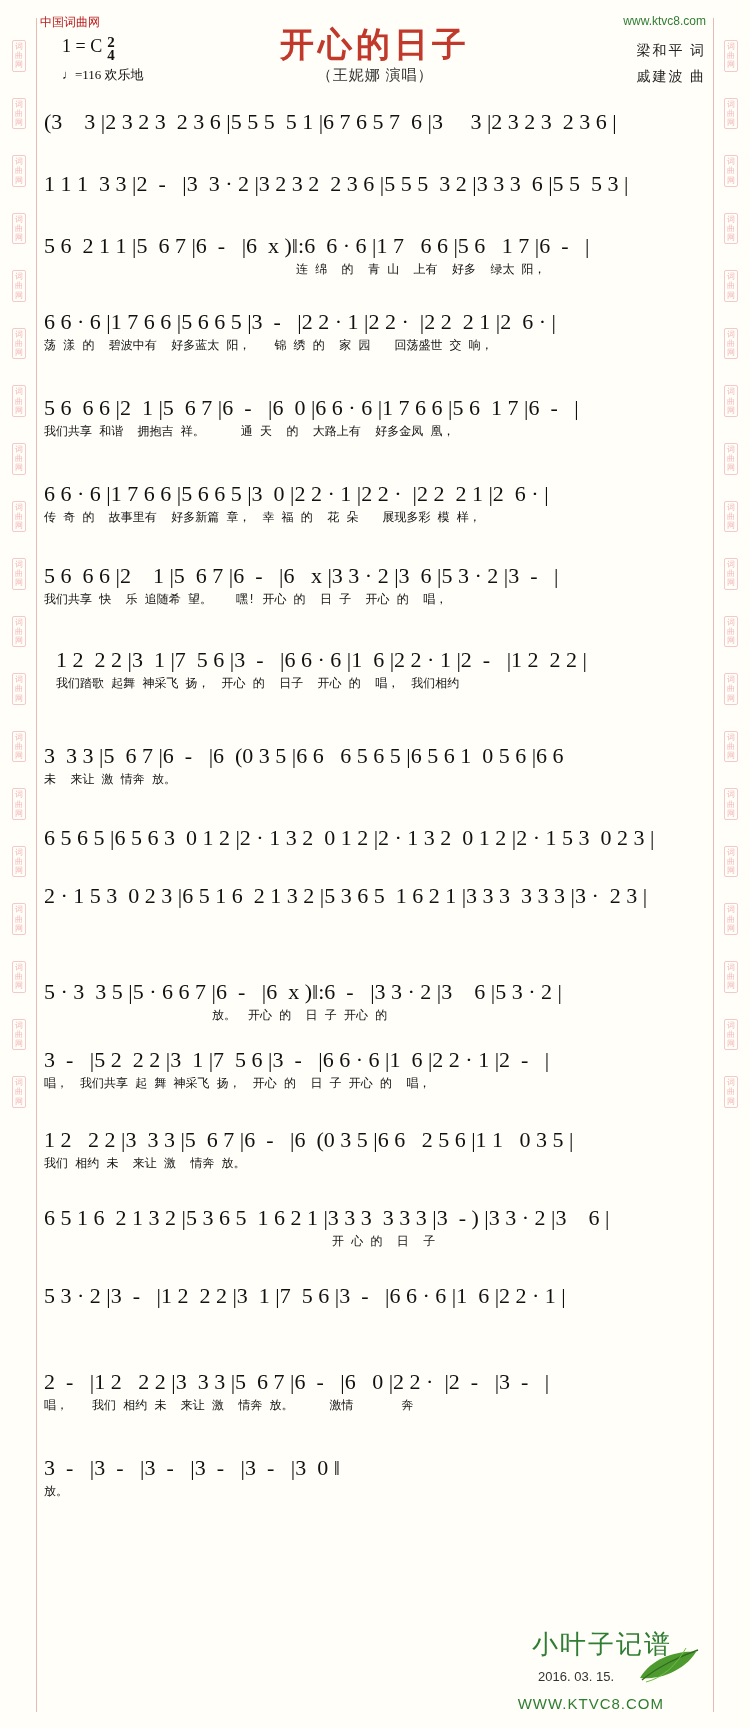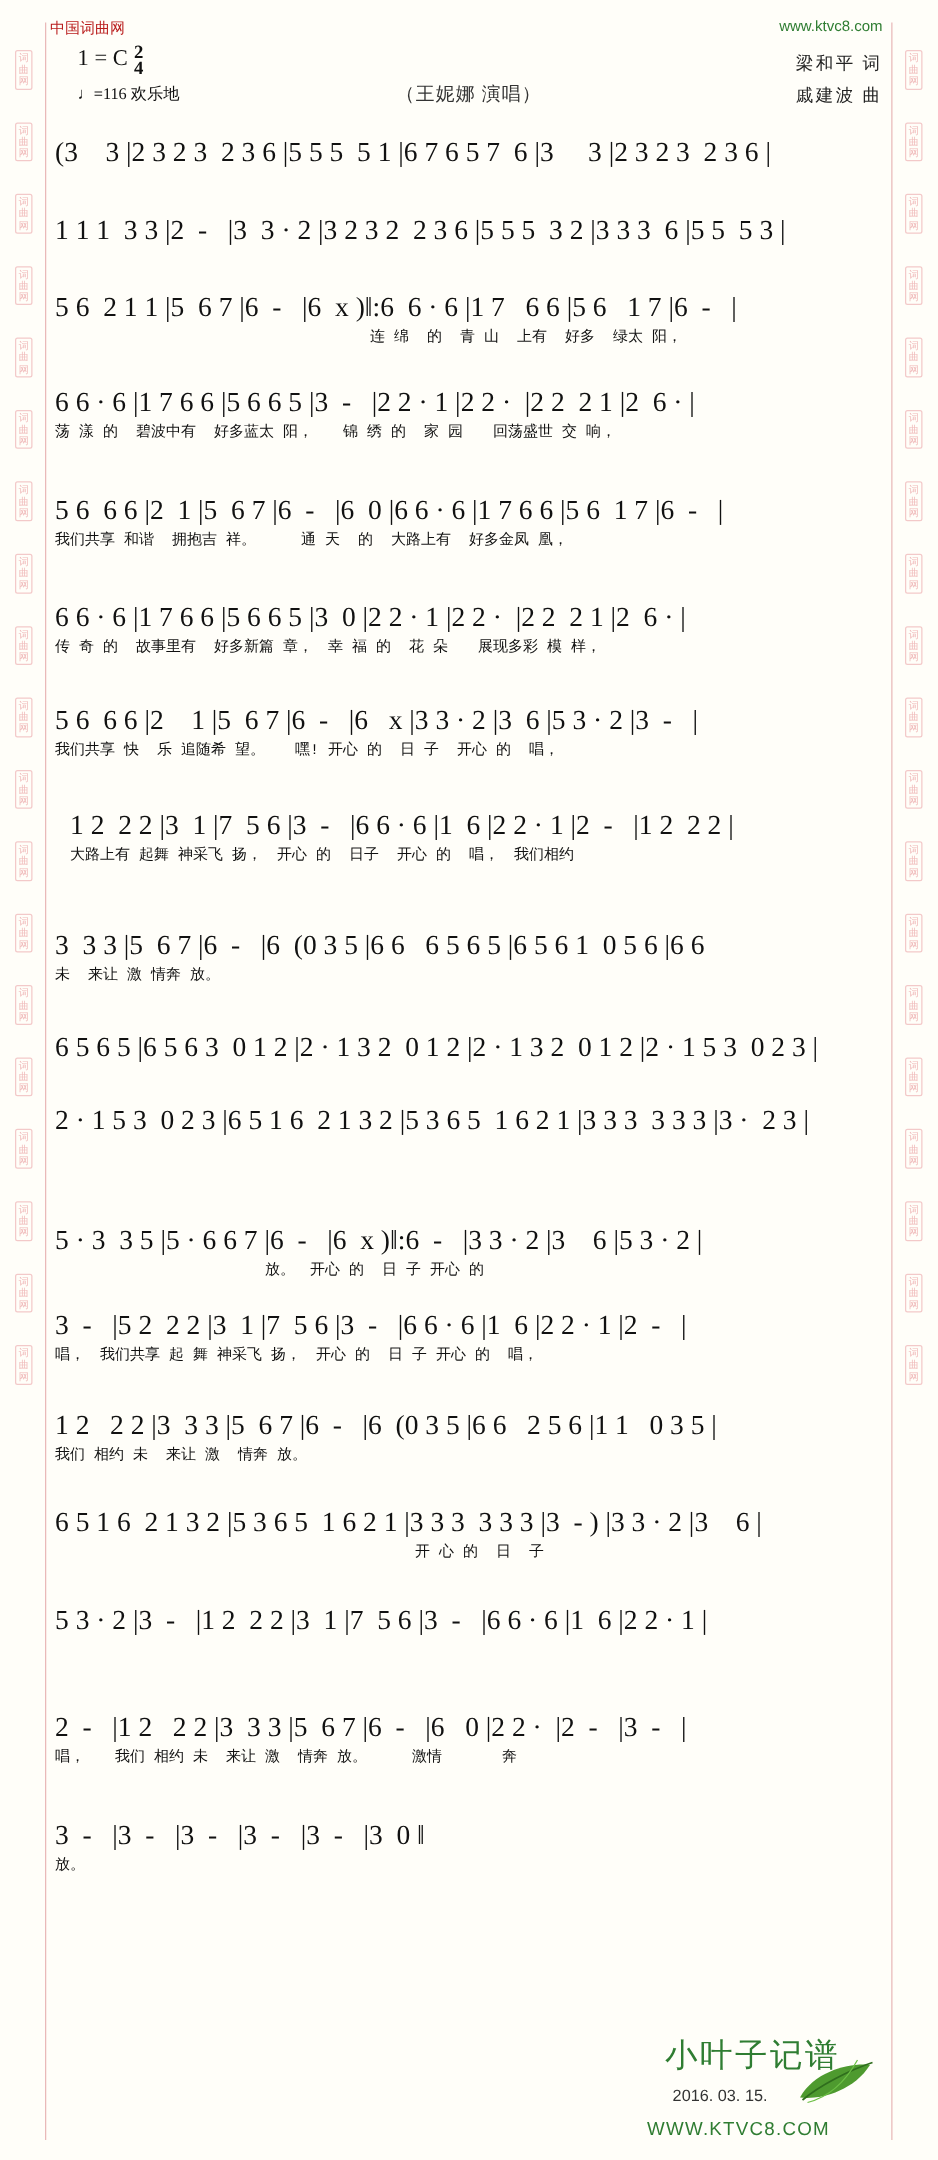--- a/index.html
+++ b/index.html
@@ -306,20 +306,21 @@
         <span>曲</span>
         <span>网</span>
       </div>
     </div>
 
   <div class="content">
 
     <div class="site-tag">中国词曲网</div>
     <div class="url-top">www.ktvc8.com</div>
 
+    <div class="title">开心的日子</div>
     <div class="subtitle">（王妮娜 演唱）</div>
     <div class="credit c1">梁和平  词</div>
     <div class="credit c2">戚建波  曲</div>
 
     <div class="keysig">
       <span>1 = C</span>
       <span class="frac">
         <b>2</b>
         <b>4</b>
       </span>
@@ -348,21 +349,21 @@
         <div class="line" style="top: 482px;">
           <div class="notes">6 6 · 6 |1 7 6 6 |5 6 6 5 |3  0 |2 2 · 1 |2 2 ·  |2 2  2 1 |2  6 · |</div>
           <div class="lyric">传 奇 的  故事里有  好多新篇 章，　幸 福 的  花 朵　　展现多彩 模 样，</div>
         </div>
         <div class="line" style="top: 564px;">
           <div class="notes">5 6  6 6 |2    1 |5  6 7 |6  -   |6   x |3 3 · 2 |3  6 |5 3 · 2 |3  -   |</div>
           <div class="lyric">我们共享 快  乐 追随希 望。　　嘿! 开心 的  日 子  开心 的  唱，</div>
         </div>
         <div class="line" style="top: 648px; margin-left: 12px;">
           <div class="notes">1 2  2 2 |3  1 |7  5 6 |3  -   |6 6 · 6 |1  6 |2 2 · 1 |2  -   |1 2  2 2 |</div>
-          <div class="lyric">大路上有 起舞 神采飞 扬，　开心 的  日子  开心 的  唱，　我们相约</div>
+          <div class="lyric">我们踏歌 起舞 神采飞 扬，　开心 的  日子  开心 的  唱，　我们相约</div>
         </div>
         <div class="line" style="top: 744px;">
           <div class="notes">3  3 3 |5  6 7 |6  -   |6  (0 3 5 |6 6   6 5 6 5 |6 5 6 1  0 5 6 |6 6 </div>
           <div class="lyric">未  来让 激 情奔 放。</div>
         </div>
         <div class="line" style="top: 826px;">
           <div class="notes">6 5 6 5 |6 5 6 3  0 1 2 |2 · 1 3 2  0 1 2 |2 · 1 3 2  0 1 2 |2 · 1 5 3  0 2 3 |</div>
         </div>
         <div class="line" style="top: 884px;">
           <div class="notes">2 · 1 5 3  0 2 3 |6 5 1 6  2 1 3 2 |5 3 6 5  1 6 2 1 |3 3 3  3 3 3 |3 ·  2 3 |</div>

